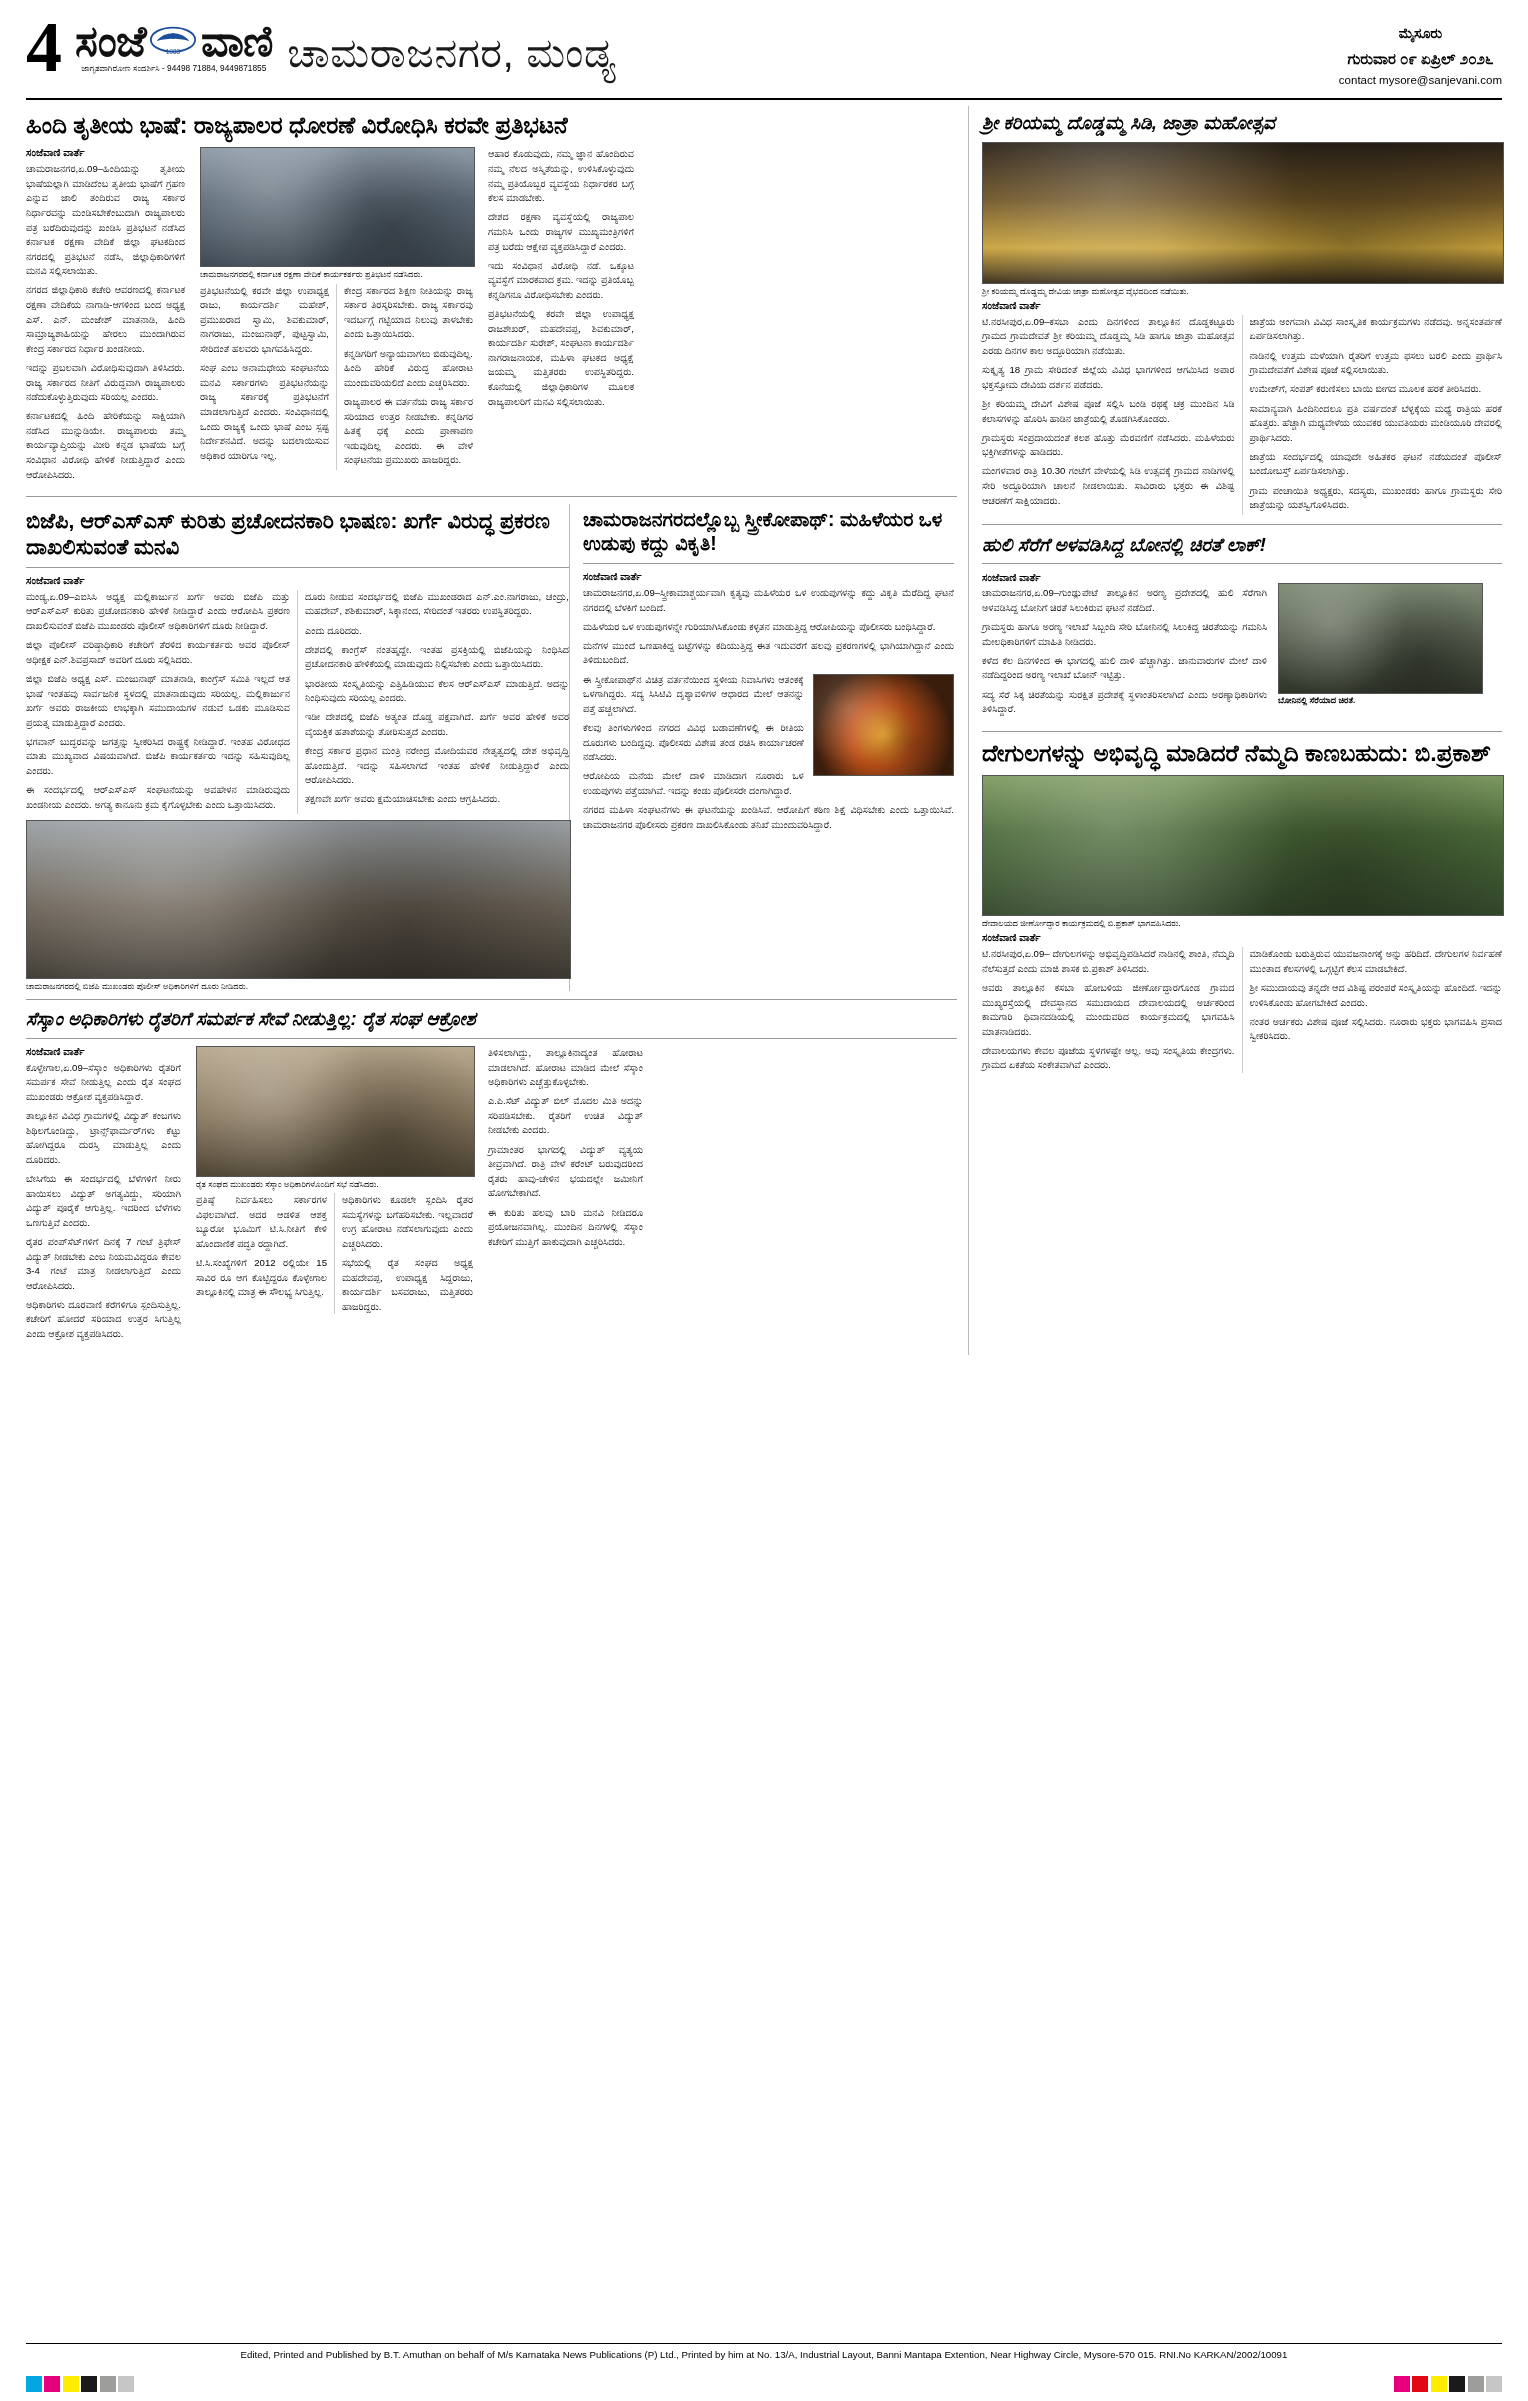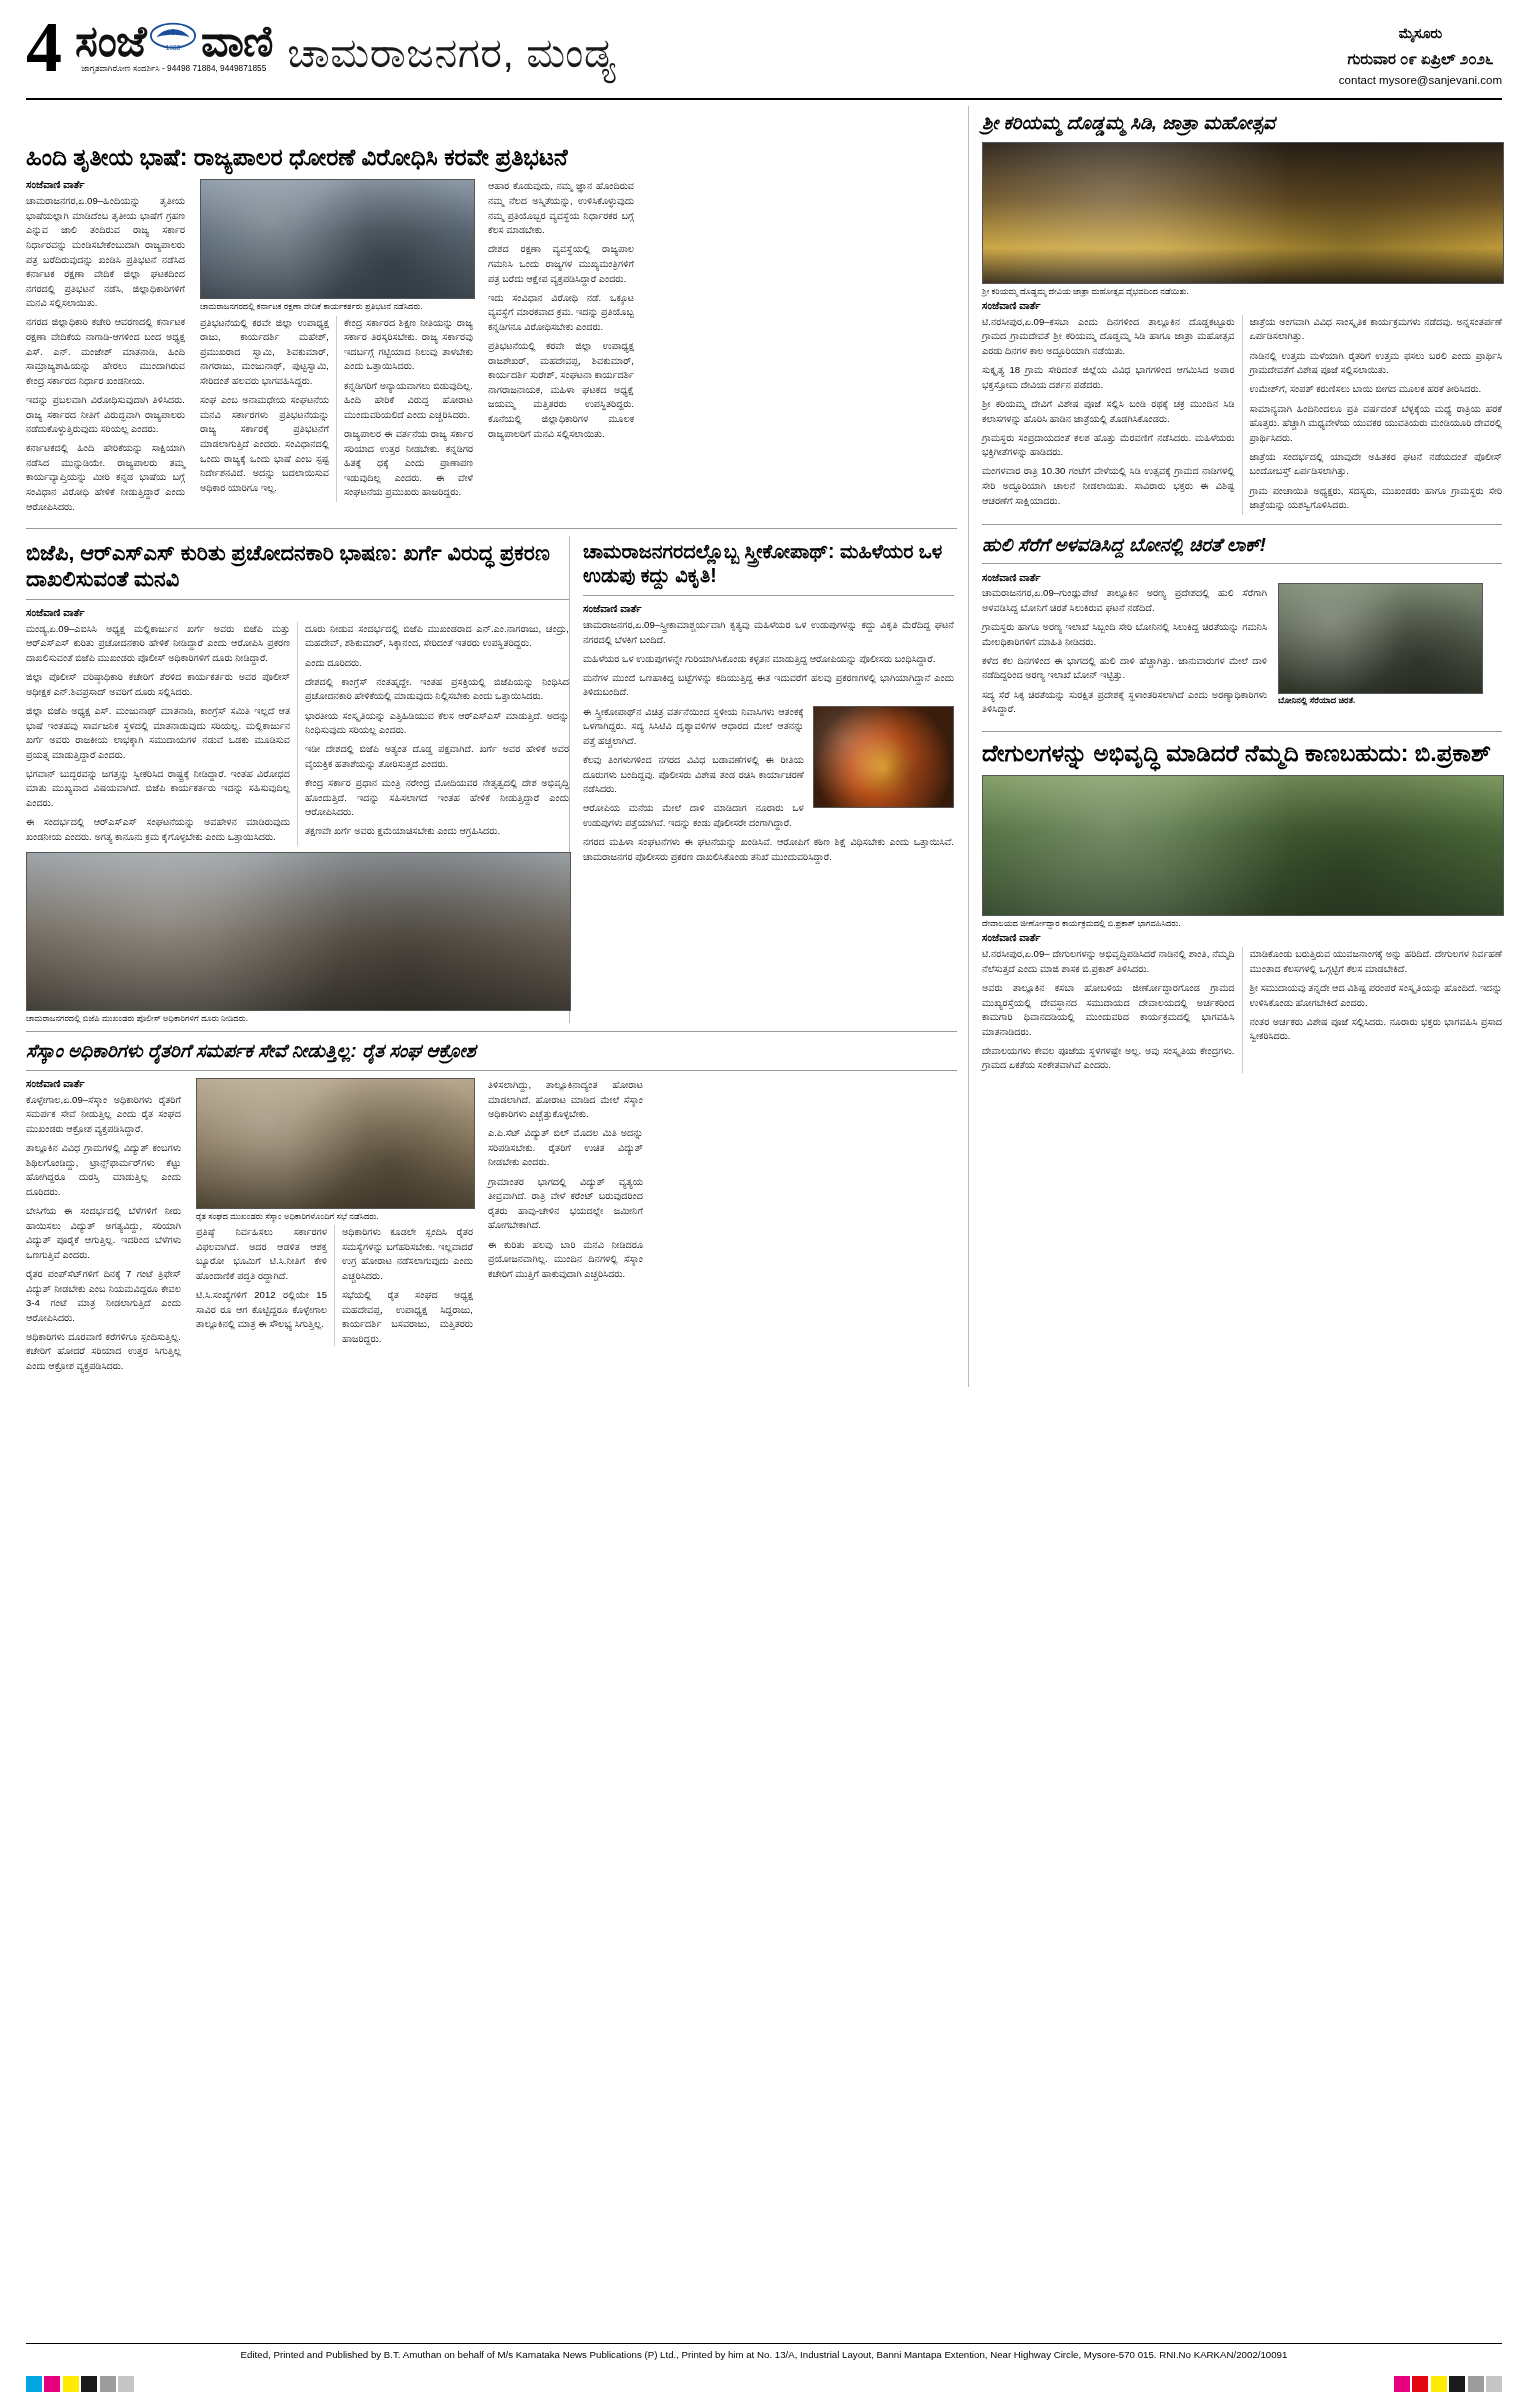--- a/index.html
+++ b/index.html
@@ -79,21 +79,21 @@
     text-align: center;
     margin-top: -3.7px;
   }
 
   
   .content {
     display: flex;
     gap: 0;
     padding-top: 5.5px;
   }
-  .col-left { width: 942px; padding-right: 11px; box-sizing: border-box; margin-top: 32px;}
+  .col-left { width: 942px; padding-right: 11px; box-sizing: border-box;}
   .col-right { width: 534px; padding-left: 13px; border-left: 0.9px solid #bbb; box-sizing: border-box;}
 
   .headline {
     font-size: 23px;
     font-weight: bold;
     line-height: 1.25;
     margin: 5.5px 0 7.4px 0;
     color: #000;
   }
   .headline.sm { font-size: 18.5px; font-style: italic; }
@@ -193,21 +193,21 @@
 </style>
 </head>
 <body>
 
 <div class="page">
 
   <div class="masthead">
     <div class="page-number">4</div>
     <div class="logo-block">
       <div>
-        <div style="display:flex;align-items:flex-start;">
+        <div style="display:flex;align-items:center;">
           <span class="logo-text">ಸಂಜೆ</span>
           <span class="logo-bird">
             <svg width="48" height="41" viewBox="0 0 52 44">
               <ellipse cx="26" cy="20" rx="24" ry="13" fill="none" stroke="#1b4f9c" stroke-width="2"></ellipse>
               <path d="M8 22 C16 10, 36 10, 44 22 C36 18, 16 18, 8 22 Z" fill="#1b4f9c"></path>
               <circle cx="26" cy="16" r="3" fill="#1b4f9c"></circle>
               <text x="26" y="36" font-size="7" text-anchor="middle" fill="#1b4f9c" font-family="Liberation Sans, sans-serif">1983</text>
             </svg>
           </span>
           <span class="logo-text">ವಾಣಿ</span>

